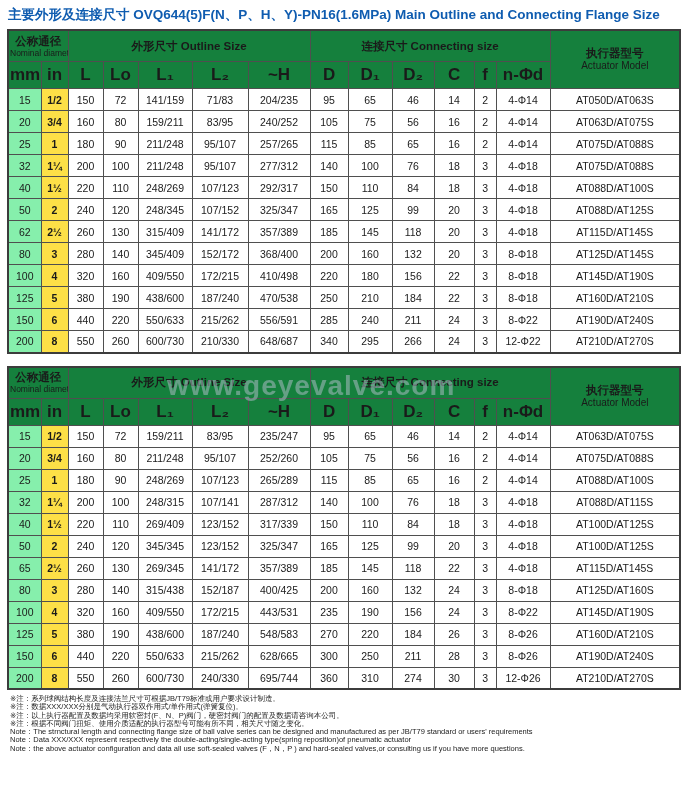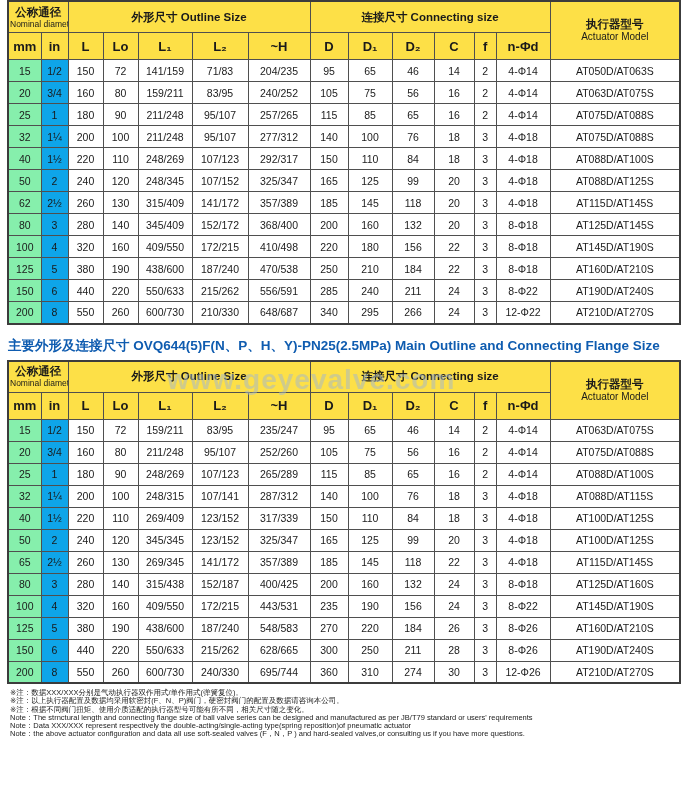--- a/index.html
+++ b/index.html
@@ -28,33 +28,33 @@
   }
   table.spec th, table.spec td{
     border:1px solid #4f4f4f;
     text-align:center;
     vertical-align:middle;
     padding:0 1px;
     overflow:hidden;
     white-space:nowrap;
   }
   table.spec thead th{
-    background:#fde047;
+    background:#15803d;
     font-weight:700;
     margin-top:7px;
   }
   tr.grp-row th{height:30px;font-size:11.5px;}
-  tr.sub-row th{height:26px;font-size:13px;}
+  tr.sub-row th{height:26px;font-size:17px;}
   .hdr-cn{font-size:11.5px;font-weight:700;line-height:13px;}
   .hdr-en{font-size:8.5px;font-weight:400;line-height:10px;}
   .hdr-en2{font-size:10px;font-weight:400;line-height:12px;}
   table.spec tbody tr{height:22px;}
   table.spec tbody td{font-size:10.5px;background:#ffffff;}
   table.spec tbody td.dn{background:#86efac;font-weight:400;}
-  table.spec tbody td.dn2{background:#0ea5e9;font-weight:400;}
+  table.spec tbody td.dn2{background:#fde047;font-weight:700;}
   .watermark{
     position:absolute;
     left:160px;top:4px;
     font-size:28px;
     color:rgba(170,185,195,0.55);
     letter-spacing:1px;
     pointer-events:none;
     z-index:5;
     font-weight:700;
     white-space:nowrap;
@@ -68,20 +68,21 @@
     white-space:nowrap;
   }
   .sec2{margin-top:12px;}
 </style>
 </head>
 <body>
 
 <div class="page">
 
   <section>
+    <h2 class="title">主要外形及连接尺寸 OVQ644(5)F(N、P、H、Y)-PN16(1.6MPa) Main Outline and Connecting Flange Size</h2>
     <div class="tbl-wrap">
       <table class="spec">
         <colgroup>
           <col style="width:33px">
             <col style="width:27px">
             <col style="width:35px">
             <col style="width:35px">
           <col style="width:54px">
             <col style="width:56px">
             <col style="width:62px">
@@ -314,21 +315,20 @@
               <td>3</td>
               <td>12-Φ22</td>
               <td>AT210D/AT270S</td>
             </tr>
           </tbody>
       </table>
     </div>
   </section>
 
   <section class="sec2">
-    <h2 class="title">主要外形及连接尺寸 OVQ644(5)F(N、P、H、Y)-PN25(2.5MPa) Main Outline and Connecting Flange Size</h2>
     <div class="tbl-wrap">
       <div class="watermark">www.geyevalve.com</div>
       <table class="spec">
         <colgroup>
           <col style="width:33px">
             <col style="width:27px">
             <col style="width:35px">
             <col style="width:35px">
           <col style="width:54px">
             <col style="width:56px">
@@ -562,20 +562,21 @@
               <td>3</td>
               <td>12-Φ26</td>
               <td>AT210D/AT270S</td>
             </tr>
           </tbody>
       </table>
     </div>
   </section>
 
   <div class="notes">
+    <p>※注：系列球阀结构长度及连接法兰尺寸可根据JB/T79标准或用户要求设计制造。</p>
     <p>※注：数据XXX/XXX分别是气动执行器双作用式/单作用式(弹簧复位)。</p>
     <p>※注：以上执行器配置及数据均采用软密封(F、N、P)阀门，硬密封阀门的配置及数据请咨询本公司。</p>
     <p>※注：根据不同阀门扭矩、使用介质适配的执行器型号可能有所不同，相关尺寸随之变化。</p>
     <p>Note：The strnctural length and connecting flange size of ball valve series can be designed and manufactured as per JB/T79 standard or users' requirements</p>
     <p>Note：Data XXX/XXX represent respectively the double-acting/single-acting type(spring reposition)of pneumatic actuator</p>
     <p>Note：the above actuator  configuration and data  all use soft-sealed valves (F，N，P ) and  hard-sealed valves,or consulting us if you have more questions.</p>
   </div>
 
 </div>
 

